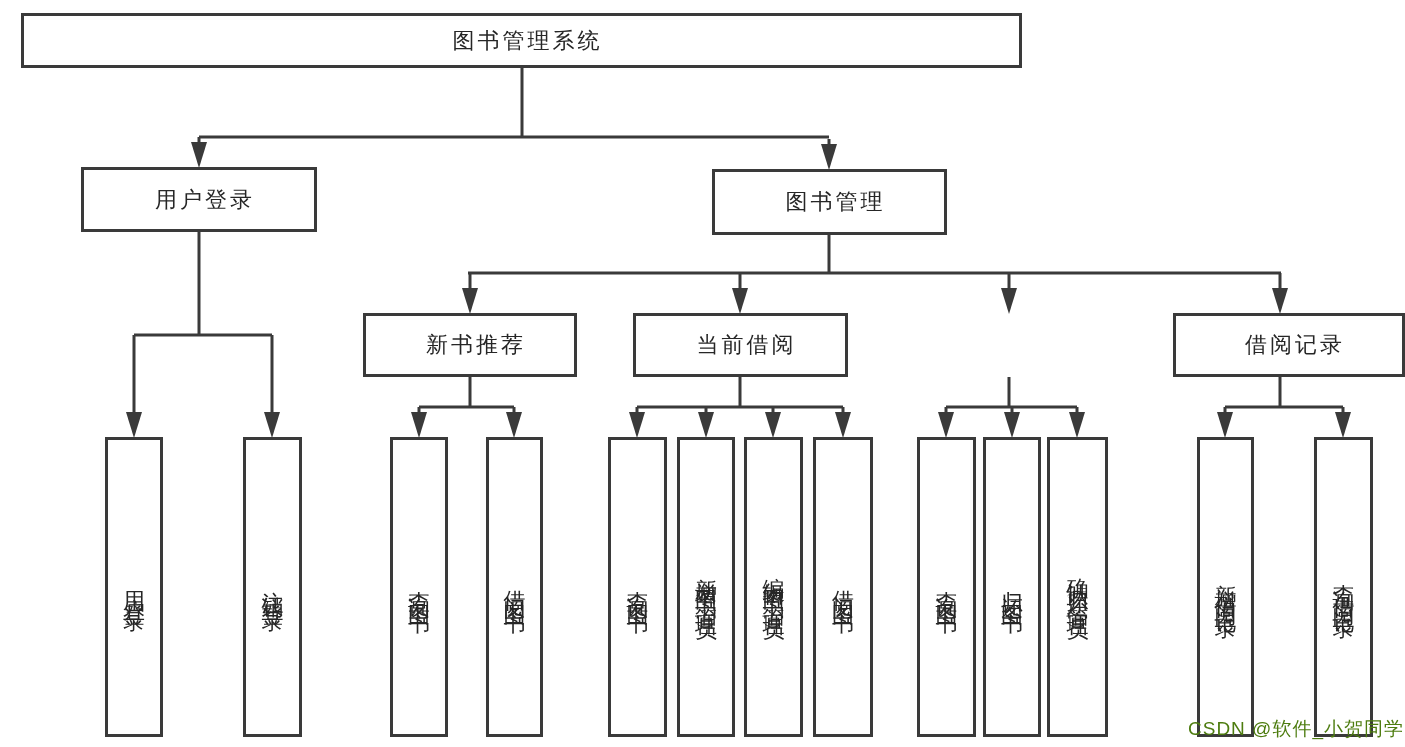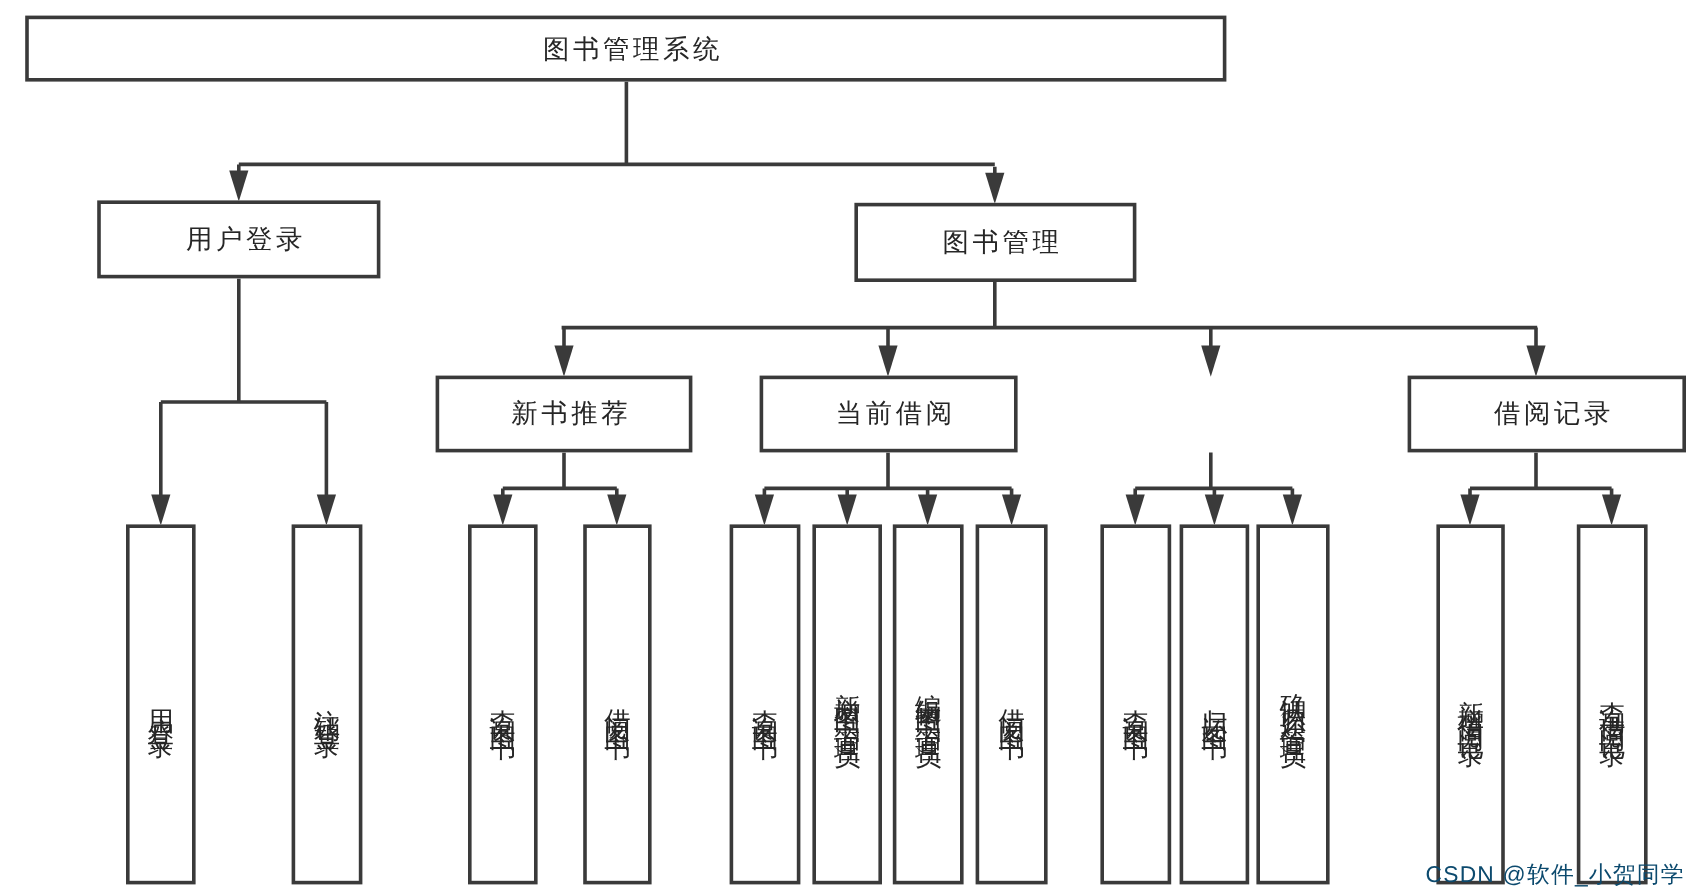--- a/index.html
+++ b/index.html
@@ -34,21 +34,21 @@
     letter-spacing:7px;
     line-height:1;
     white-space:nowrap;
   }
   .node.v span.long{letter-spacing:6px;}
   #watermark{
     position:absolute;
     left:1188px;top:716px;
     font-size:19px;
     letter-spacing:1px;
-    color:#0c4a6e;
+    color:#4d7c0f;
     white-space:nowrap;
     z-index:5;
   }
 </style>
 </head>
 <body>
 
 <div id="canvas">
 
   <svg id="connectors" viewBox="0 0 1405 747" xmlns="http://www.w3.org/2000/svg" aria-hidden="true">

